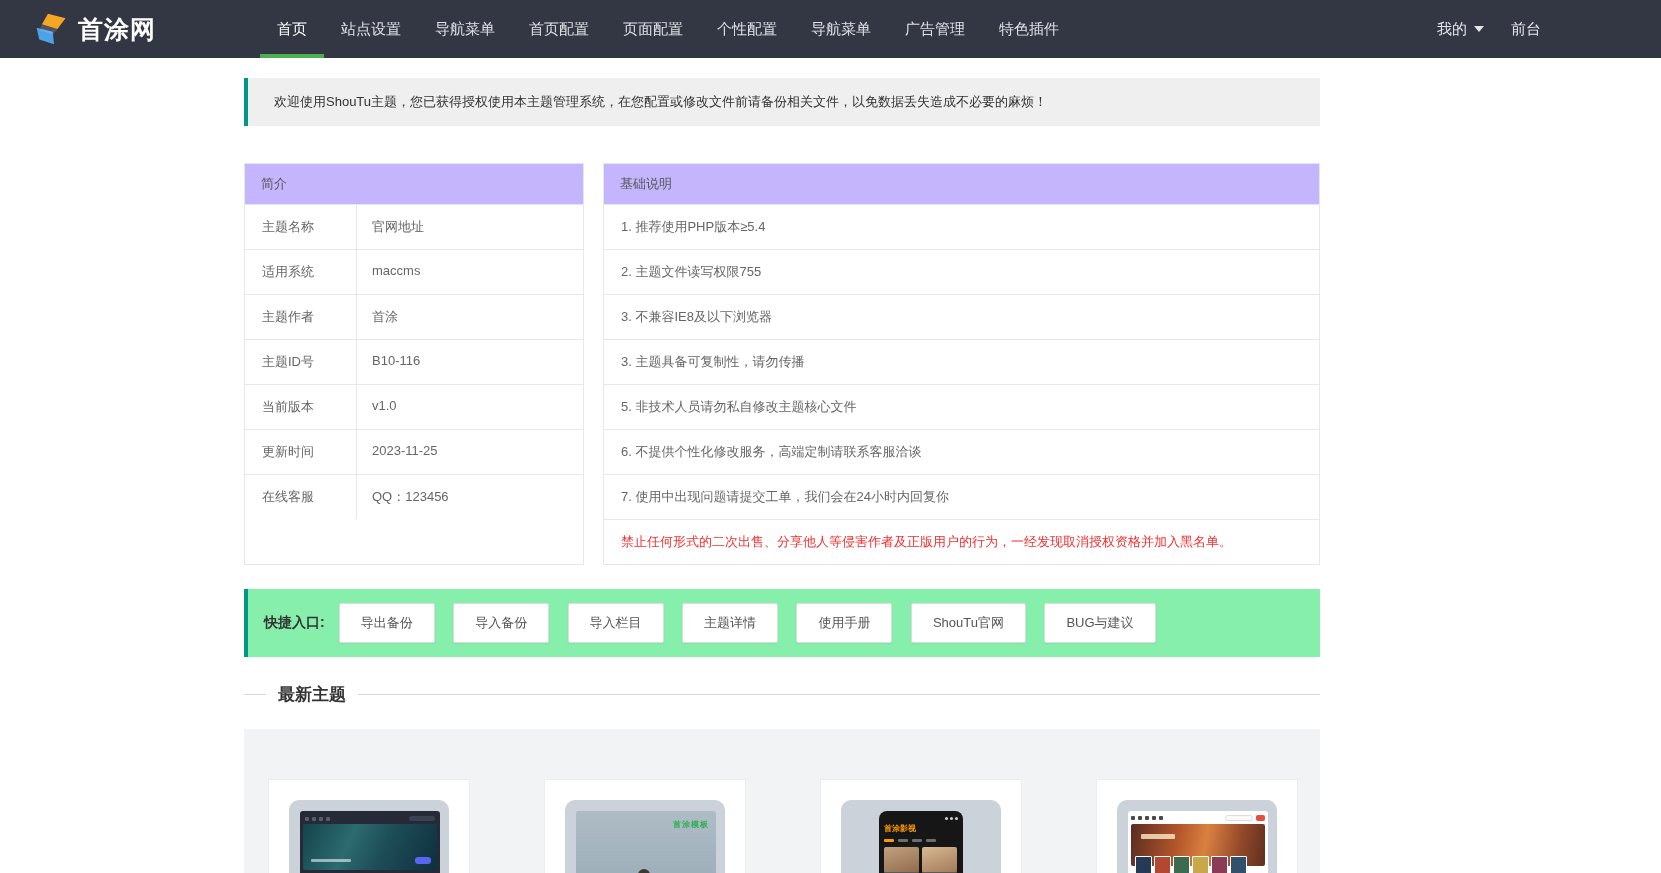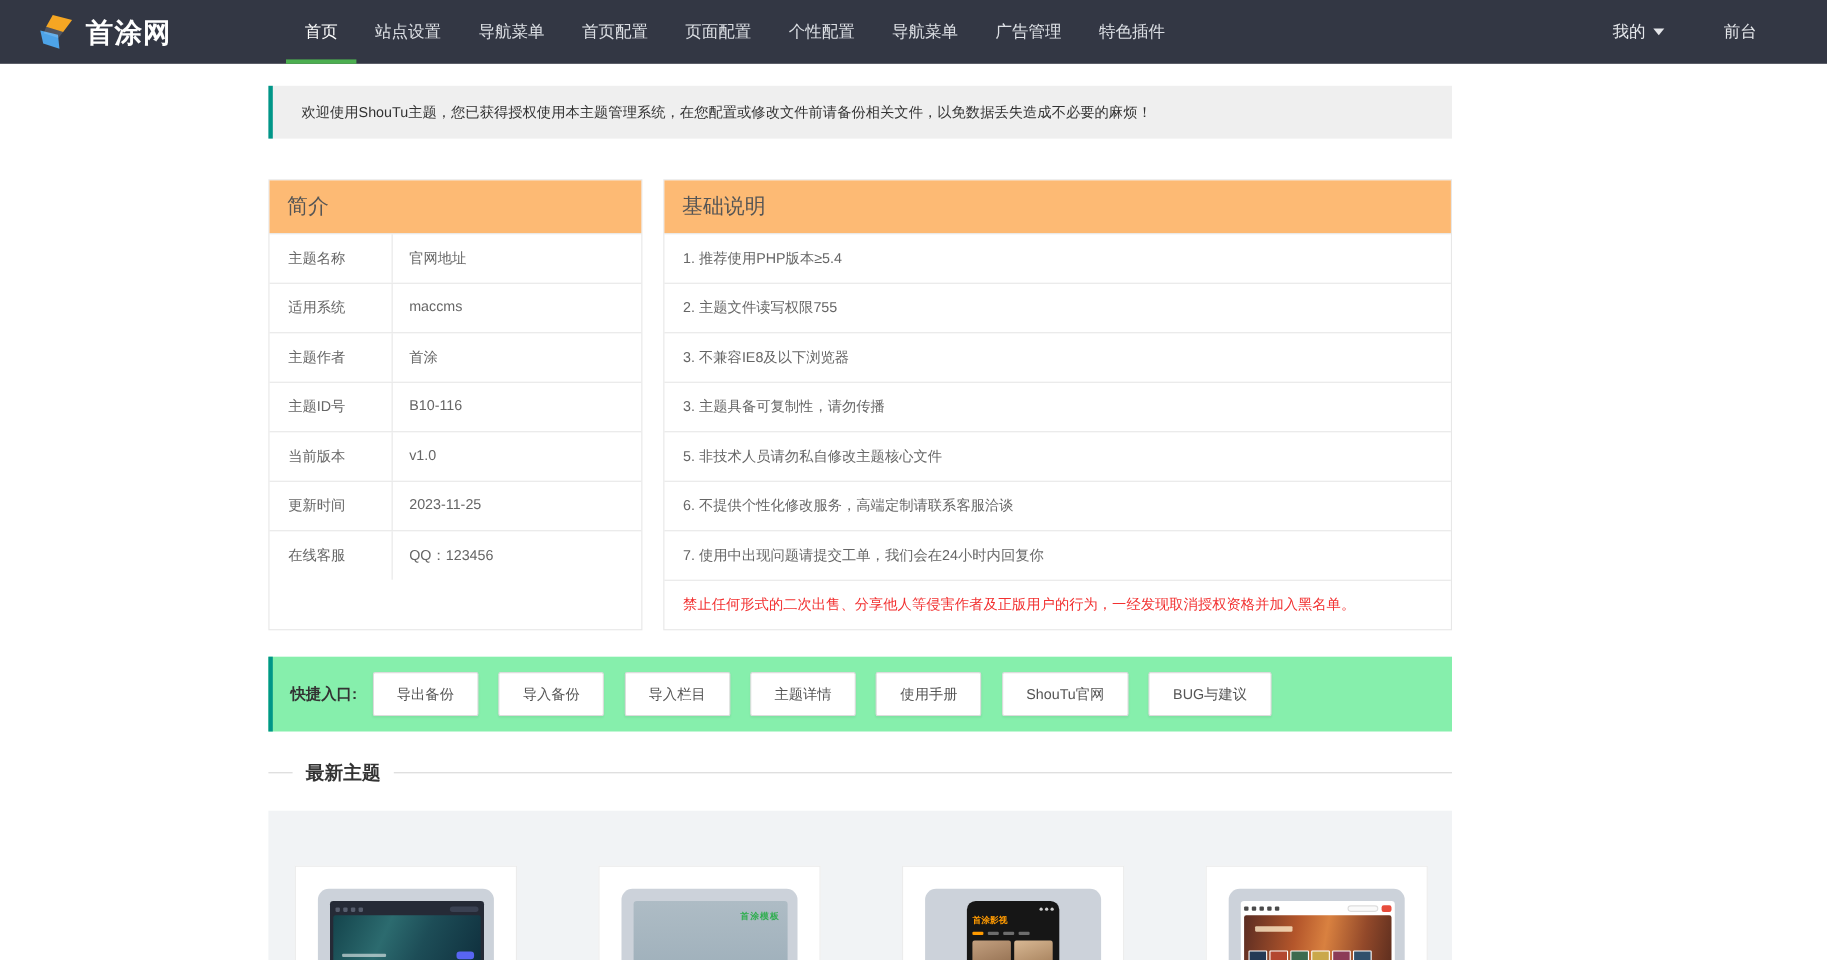--- a/index.html
+++ b/index.html
@@ -14,38 +14,38 @@
   
   .navbar { height:58px; background:#333744; display:flex; align-items:stretch; }
   .logo { display:flex; align-items:center; gap:10px; margin-left:34px; }
   .logo-icon { width:34px; height:34px; transform:rotate(-6deg); }
   .logo-text { color:#fff; font-size:25px; font-weight:bold; letter-spacing:1px; }
   .nav-menu { display:flex; margin-left:104px; }
   .nav-item { position:relative; display:flex; align-items:center; padding:0 17px; cursor:pointer; }
   .nav-item span { color:#dde0e5; font-size:15px; white-space:nowrap; }
   .nav-item.active span { color:#fff; }
   .nav-item.active::after { content:""; position:absolute; left:0; right:0; bottom:0; height:4px; background:#4caf50; }
-  .nav-right { margin-left:auto; margin-right:64px; display:flex; align-items:center; gap:54px; }
+  .nav-right { margin-left:auto; margin-right:120px; display:flex; align-items:center; gap:27px; }
   .nav-right .nav-link { color:#e4e6ea; font-size:15px; display:flex; align-items:center; gap:7px; cursor:pointer; white-space:nowrap; }
   .caret { width:0; height:0; border-left:5px solid transparent; border-right:5px solid transparent; border-top:6px solid #e4e6ea; display:inline-block; }
 
   
   .container { width:1076px; margin-left:244px; }
 
   .welcome {
     margin-top:20px; background:#efefef; border-left:4px solid #009688;
     padding:16px 26px; font-size:13px; color:#333; line-height:16px;
   }
 
   
   .tables { display:flex; gap:19px; margin-top:37px; }
   .tbl { border:1px solid #e7e7e7; background:#fff; }
   .tbl-intro { width:340px; flex:none; }
   .tbl-notes { flex:1; }
-  .t-header { background:#fdba74; padding:11px 16px; font-size:19px; color:#555; }
+  .t-header { background:#c4b5fd; padding:11px 16px; font-size:13px; color:#555; }
   .t-row { display:flex; border-top:1px solid #e7e7e7; font-size:13px; color:#666; }
   .t-label { width:112px; flex:none; padding:13px 0 13px 17px; border-right:1px solid #e7e7e7; }
   .t-value { flex:1; padding:13px 15px; }
   .n-row { border-top:1px solid #e7e7e7; padding:13px 17px; font-size:13px; color:#666; }
   .n-warning { color:#f23030; }
 
   
   .quick {
     margin-top:24px; background:#86efac; border-left:4px solid #009688;
     padding:14px 16px; display:flex; align-items:center;

